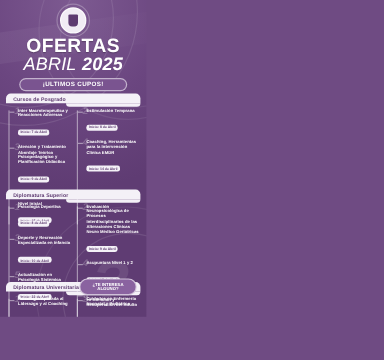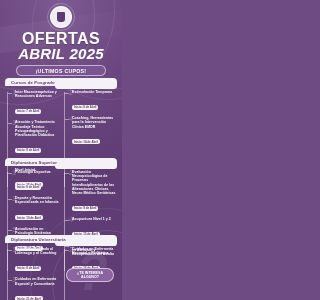--- a/index.html
+++ b/index.html
@@ -5,21 +5,21 @@
   * { margin:0; padding:0; box-sizing:border-box; }
   html,body { width:122px; height:300px; }
   body {
     font-family:"Liberation Sans", sans-serif;
     background:#6f4b83;
     overflow:hidden;
     position:relative;
   }
   #poster {
     position:relative;
-    width:122px; height:300px;
+    width:122px; height:264px;
     background:
       radial-gradient(120% 60% at 50% 0%, #7d5a91 0%, #6b4680 55%, #5f3c73 100%);
     overflow:hidden;
   }
   
   .arc {
     position:absolute; border:1px solid rgba(255,255,255,0.10);
     border-radius:50%; pointer-events:none;
   }
   .arc.a1 { width:150px; height:150px; left:-55px; top:-60px; }
@@ -56,21 +56,21 @@
   .title-wrap {
     position:absolute; top:31px; left:0; right:0; text-align:center; z-index:5;
   }
   .t-ofertas {
     font-size:16px; font-weight:bold; color:#ffffff;
     letter-spacing:0.4px; line-height:15px;
     text-shadow:0 1px 1px rgba(0,0,0,0.25);
   }
   .t-line2 { line-height:16px; white-space:nowrap; }
   .t-abril {
-    font-size:15px; font-weight:bold; font-style:italic; color:#ffffff;
+    font-size:15px; font-weight:normal; font-style:italic; color:#ffffff;
     letter-spacing:0.2px;
   }
   .t-year {
     font-size:15px; font-weight:bold; color:#ffffff; letter-spacing:0.2px;font-style:italic;
   }
 
   .cupos {
     position:absolute; top:65px; left:16px; right:16px; height:11px;
     background:#7a5490;
     border:1px solid rgba(255,255,255,0.55);

